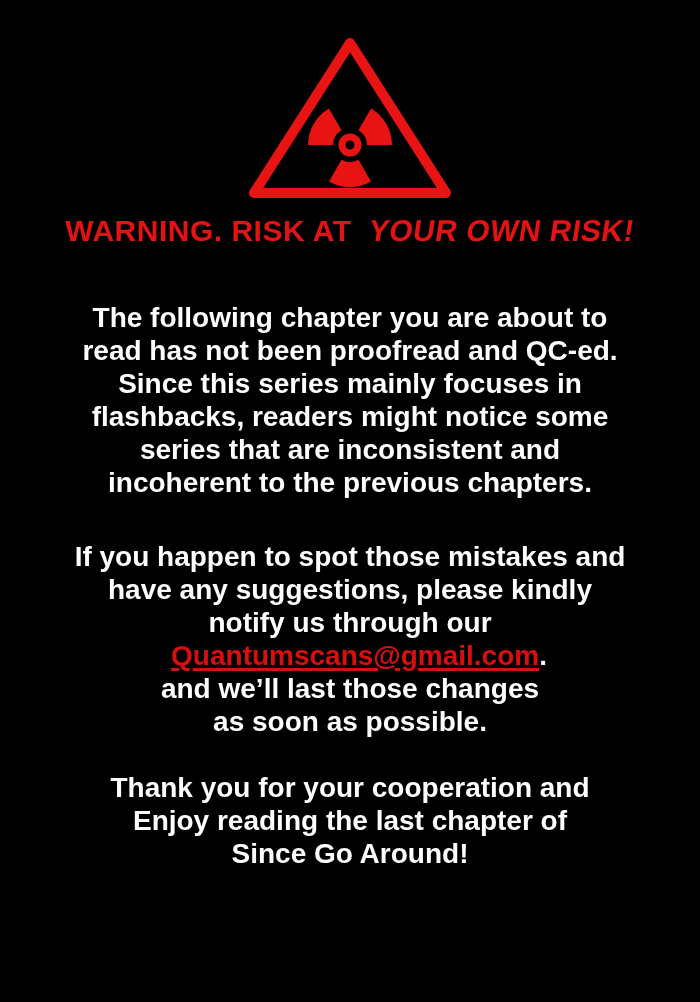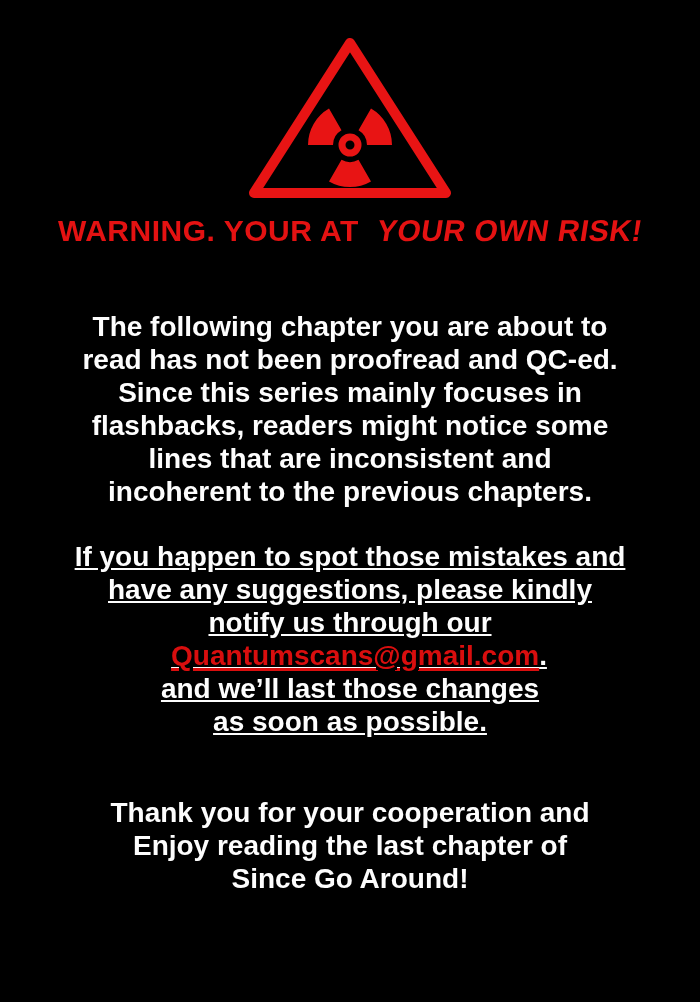--- a/index.html
+++ b/index.html
@@ -40,23 +40,23 @@
     position: absolute;
     left: 0;
     right: 0;
     text-align: center;
     font-size: 28px;
     font-weight: 700;
     line-height: 33px;
     letter-spacing: 0px;
   }
   .para .line { display: block; }
-  #para1 { top: 310px; }
-  #para2 { top: 540px; text-decoration: underline; }
-  #para3 { top: 796px; }
+  #para1 { top: 301px; }
+  #para2 { top: 540px; }
+  #para3 { top: 771px; }
   .email-link {
     font-weight: 700;
     text-decoration: underline;
     text-decoration-thickness: 3px;
     text-underline-offset: 3px;
     cursor: pointer;
   }
 </style>
 </head>
 <body>
@@ -71,30 +71,30 @@
 
       <path d="M112.5 124.7 L125 146.4 A42 42 0 0 1 83 146.4 L95.5 124.7 A17 17 0 0 0 112.5 124.7 Z" fill="#e81414"></path>
 
       <path d="M87 110 L62 110 A42 42 0 0 1 83 73.6 L95.5 95.3 A17 17 0 0 0 87 110 Z" fill="#e81414"></path>
 
       <path d="M112.5 95.3 L125 73.6 A42 42 0 0 1 146 110 L121 110 A17 17 0 0 0 112.5 95.3 Z" fill="#e81414"></path>
     </svg>
   </div>
 
   <div class="title" style="color: rgb(228, 18, 18);">
-    <span class="part">WARNING. YOUR AT</span>
+    <span class="part">WARNING. RISK AT</span>
     <span class="part slant">YOUR OWN RISK!</span>
   </div>
 
   <div class="para" id="para1" style="color: rgb(253, 253, 253);">
     <span class="line">The following chapter you are about to</span>
     <span class="line">read has not been proofread and QC-ed.</span>
     <span class="line">Since this series mainly focuses in</span>
     <span class="line">flashbacks, readers might notice some</span>
-    <span class="line">lines that are inconsistent and</span>
+    <span class="line">series that are inconsistent and</span>
     <span class="line">incoherent to the previous chapters.</span>
   </div>
 
   <div class="para" id="para2" style="color: rgb(253, 253, 253);">
     <span class="line">If you happen to spot those mistakes and</span>
     <span class="line">have any suggestions, please kindly</span>
     <span class="line">notify us through our</span>
     <span class="line">
       <a class="email-link" style="color: rgb(217, 14, 14); margin-left: 18px;">Quantumscans@gmail.com</a><span>.</span>
     </span>

